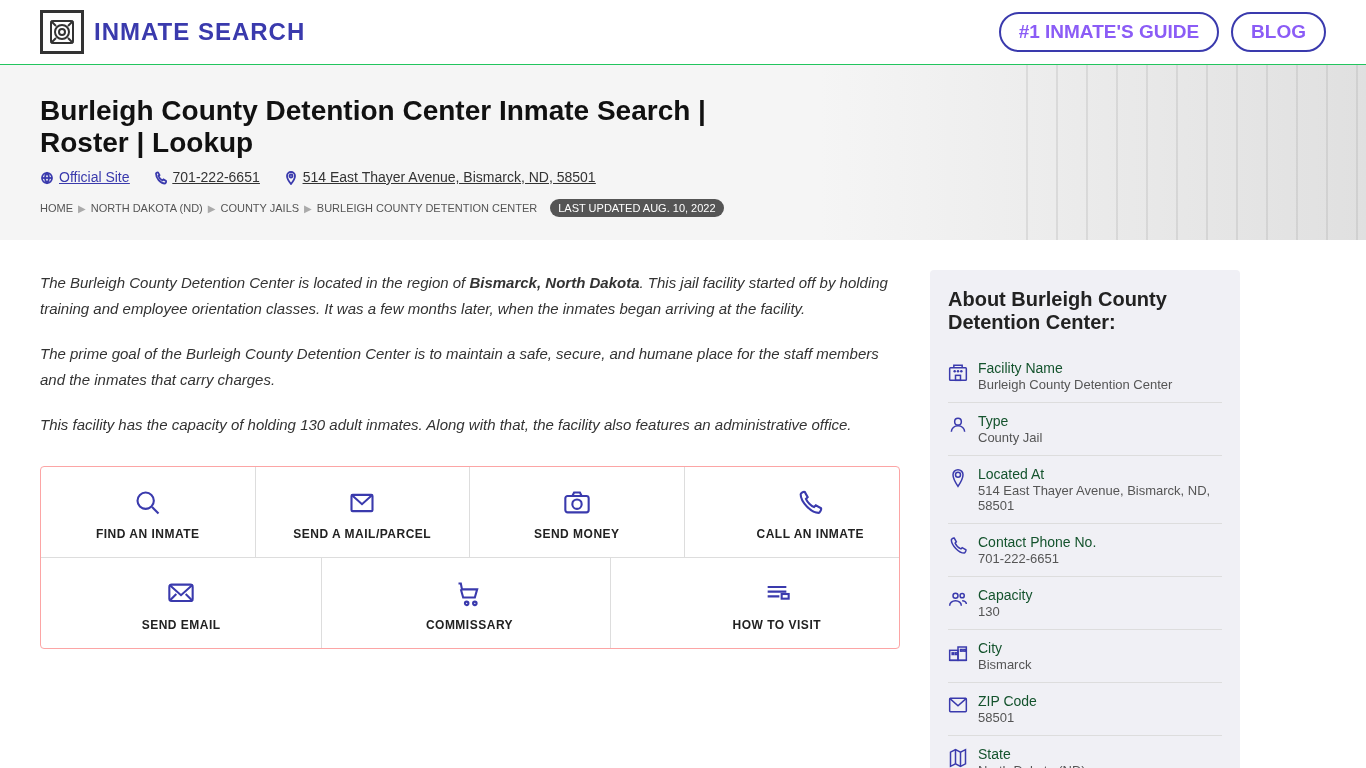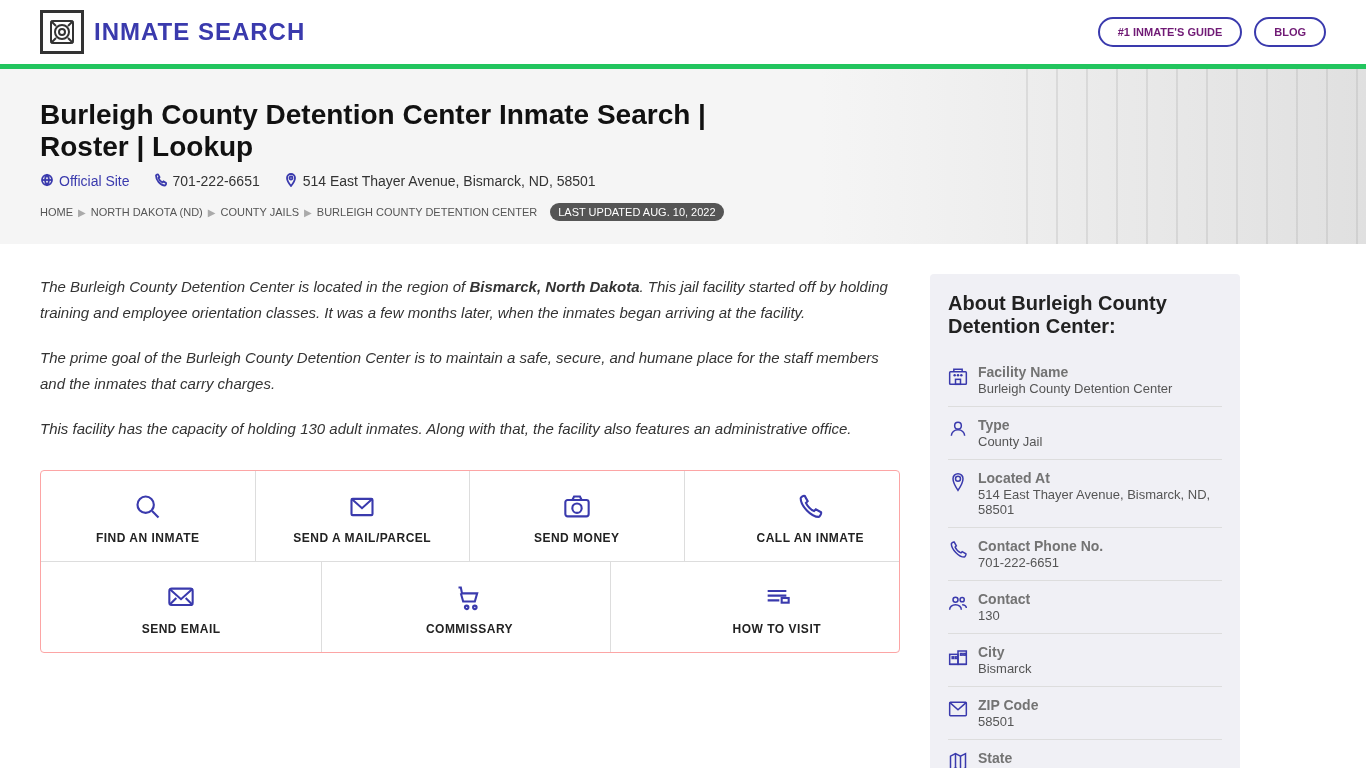--- a/index.html
+++ b/index.html
@@ -4,21 +4,21 @@
   <style>
     * { box-sizing: border-box; margin: 0; padding: 0; }
     body { font-family: Arial, sans-serif; font-size: 15px; color: #333; background: #fff; }
 
     
     .header {
       display: flex;
       align-items: center;
       justify-content: space-between;
       padding: 10px 40px;
-      border-bottom: 5px solid #22c55e;
+      border-bottom: 1px solid #22c55e;
       background: #fff;
     }
     .logo-area {
       display: flex;
       align-items: center;
       gap: 10px;
     }
     .logo-icon {
       width: 44px;
       height: 44px;
@@ -38,23 +38,23 @@
     .header-nav {
       display: flex;
       gap: 12px;
       align-items: center;
     }
     .header-nav a {
       text-decoration: none;
       border: 2px solid #3a3aad;
       border-radius: 20px;
       padding: 7px 18px;
-      font-size: 11px;
+      font-size: 19px;
       font-weight: bold;
-      color: #701a75;
+      color: #8b5cf6;
       cursor: pointer;
     }
 
     
     .hero {
       background: linear-gradient(to right, #f5f5f5 60%, #e0e0e0 100%);
       position: relative;
       padding: 30px 40px 20px 40px;
       overflow: hidden;
       min-height: 175px;
@@ -82,23 +82,24 @@
       display: flex;
       gap: 24px;
       align-items: center;
       flex-wrap: wrap;
       margin-bottom: 14px;
       font-size: 14px;
       color: #3a3aad;
     }
     .hero-meta span {
       display: flex;
-      align-items: flex-start;
+      align-items: flex-end;
       gap: 5px;
       color: #333;
+      text-decoration: underline;
     }
     .hero-meta span svg { color: #3a3aad; }
     .breadcrumb {
       display: flex;
       align-items: center;
       gap: 5px;
       font-size: 11px;
       color: #666;
       flex-wrap: wrap;
     }
@@ -213,22 +214,22 @@
     .info-icon svg {
       width: 20px;
       height: 20px;
       stroke: #3a3aad;
       fill: none;
       stroke-width: 1.8;
     }
     .info-content {}
     .info-label {
       font-size: 14px;
-      font-weight: bold;
-      color: #737373;
+      font-weight: normal;
+      color: #14532d;
     }
     .info-value {
       font-size: 13px;
       color: #555;
       margin-top: 1px;
     }
   </style>
 </head>
 <body>
 
@@ -423,21 +424,21 @@
       <div class="info-row">
         <div class="info-icon">
           <svg viewBox="0 0 24 24">
               <circle cx="9" cy="8" r="3"></circle>
               <path d="M2 20c0-3.3 3-6 7-6s7 2.7 7 6"></path>
               <circle cx="17" cy="8" r="2.5"></circle>
               <path d="M17 14c2.5 0 5 1.5 5 4"></path>
             </svg>
         </div>
         <div class="info-content">
-          <div class="info-label">Contact</div>
+          <div class="info-label">Capacity</div>
           <div class="info-value">130</div>
         </div>
       </div>
 
       <div class="info-row">
         <div class="info-icon">
           <svg viewBox="0 0 24 24">
               <rect x="2" y="10" width="10" height="12"></rect>
               <rect x="12" y="6" width="10" height="16"></rect>
               <line x1="2" y1="22" x2="22" y2="22"></line>

